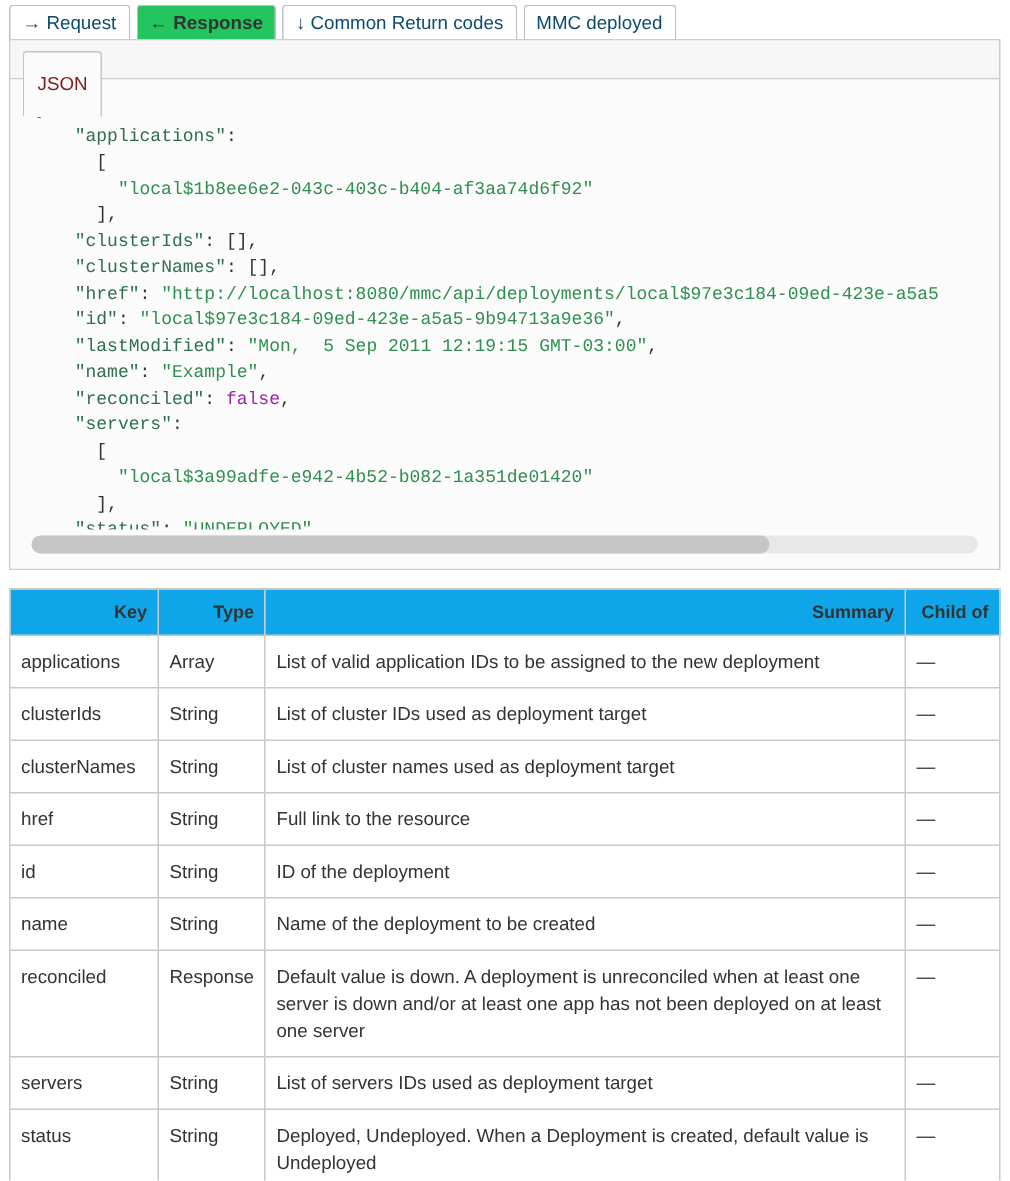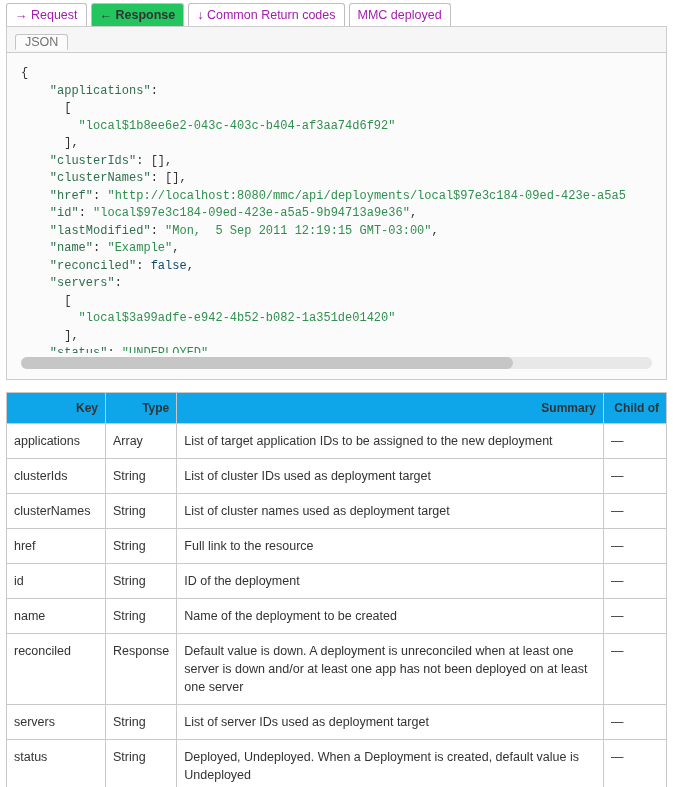--- a/index.html
+++ b/index.html
@@ -22,21 +22,21 @@
     align-items: flex-end;
     gap: 4px;
     padding: 4px 6px 0 6px;
     box-sizing: border-box;
     height: 26px;
   }
   .tab {
     border: 1px solid #bfbfbf;
     border-bottom: none;
     background: #ffffff;
-    color: #a21caf;
+    color: #0c4a6e;
     font-size: 12.5px;
     line-height: 14px;
     padding: 4px 8px 4px 8px;
     border-radius: 3px 3px 0 0;
     white-space: nowrap;
     cursor: pointer;
   }
   .tab.active {
     color: #333333;
     font-weight: bold;
@@ -57,47 +57,47 @@
     background: #f6f6f6;
     border-bottom: 1px solid #cccccc;
     height: 26px;
     box-sizing: border-box;
   }
   .panel-tab {
     display: inline-block;
     border: 1px solid #c4c4c4;
     border-bottom: 1px solid #fbfbfb;
     background: #fbfbfb;
-    padding: 0 9px;
+    padding: 14px 9px;
     font-size: 12.5px;
     border-radius: 3px 3px 0 0;
     position: relative;
     top: 1px;
-    color: #737373;
+    color: #7f1d1d;
     cursor: pointer;
   }
   .code-area {
     background: #fbfbfb;
     padding: 12px 14px 6px 14px;
     height: 300px;
     box-sizing: border-box;
     overflow: hidden;
   }
   pre.code {
     margin: 0;
     font-family: "Liberation Mono", "DejaVu Sans Mono", monospace;
     font-size: 12px;
     line-height: 17.5px;
     white-space: pre;
     color: #333333;
   }
   .k { color: #2f6f4f; }       
   .s { color: #2f8f4f; }       
   .p { color: #333333; }       
-  .b { color: #0c4a6e; }       
+  .b { color: #a21caf; }       
 
   
   .hscroll-wrap {
     padding: 4px 14px 10px 14px;
     background: #fbfbfb;
   }
   .hscroll-track {
     height: 12px;
     background: #e8e8e8;
     border-radius: 6px;
@@ -197,21 +197,21 @@
         <th class="col-key">Key</th>
         <th class="col-type">Type</th>
         <th>Summary</th>
         <th class="col-child">Child of</th>
       </tr>
     </thead>
     <tbody id="tbody">
         <tr>
           <td class="col-key">applications</td>
           <td class="col-type">Array</td>
-          <td>List of target application IDs to be assigned to the new deployment</td>
+          <td>List of valid application IDs to be assigned to the new deployment</td>
           <td class="col-child">—</td>
         </tr>
         <tr>
           <td class="col-key">clusterIds</td>
           <td class="col-type">String</td>
           <td>List of cluster IDs used as deployment target</td>
           <td class="col-child">—</td>
         </tr>
         <tr>
           <td class="col-key">clusterNames</td>
@@ -239,21 +239,21 @@
         </tr>
         <tr>
           <td class="col-key">reconciled</td>
           <td class="col-type">Response</td>
           <td>Default value is down. A deployment is unreconciled when at least one server is down and/or at least one app has not been deployed on at least one server</td>
           <td class="col-child">—</td>
         </tr>
         <tr>
           <td class="col-key">servers</td>
           <td class="col-type">String</td>
-          <td>List of server IDs used as deployment target</td>
+          <td>List of servers IDs used as deployment target</td>
           <td class="col-child">—</td>
         </tr>
         <tr>
           <td class="col-key">status</td>
           <td class="col-type">String</td>
           <td>Deployed, Undeployed. When a Deployment is created, default value is Undeployed</td>
           <td class="col-child">—</td>
         </tr>
       </tbody>
   </table>

